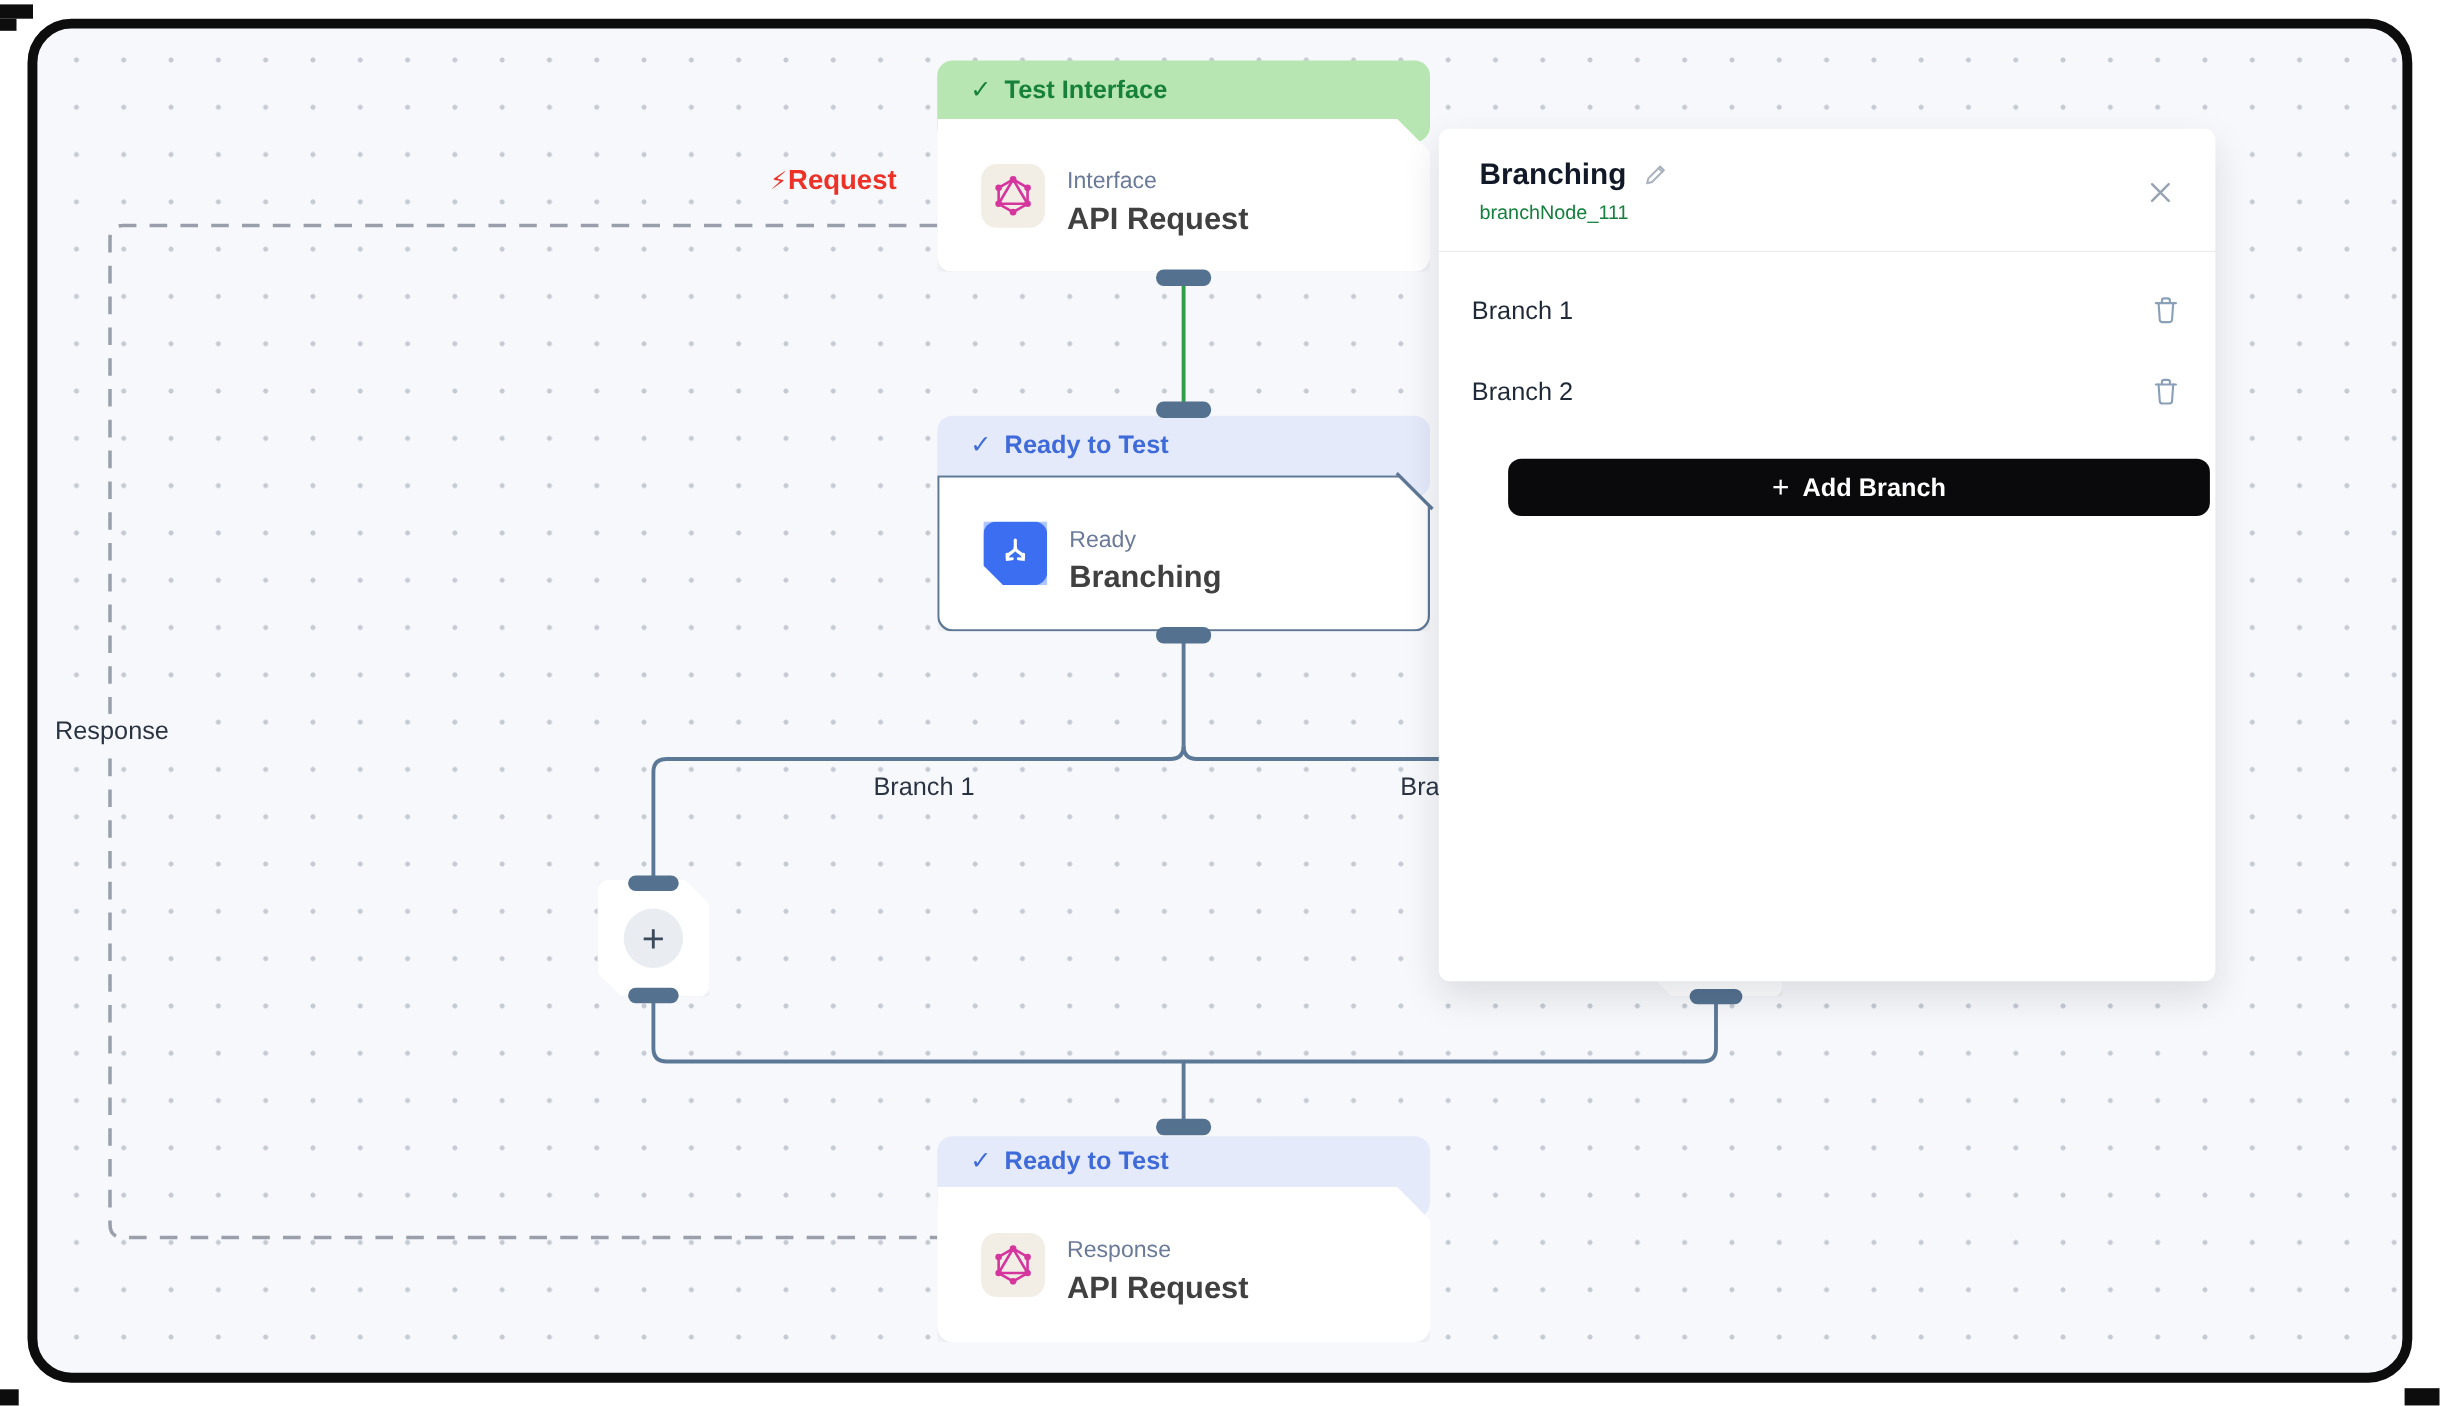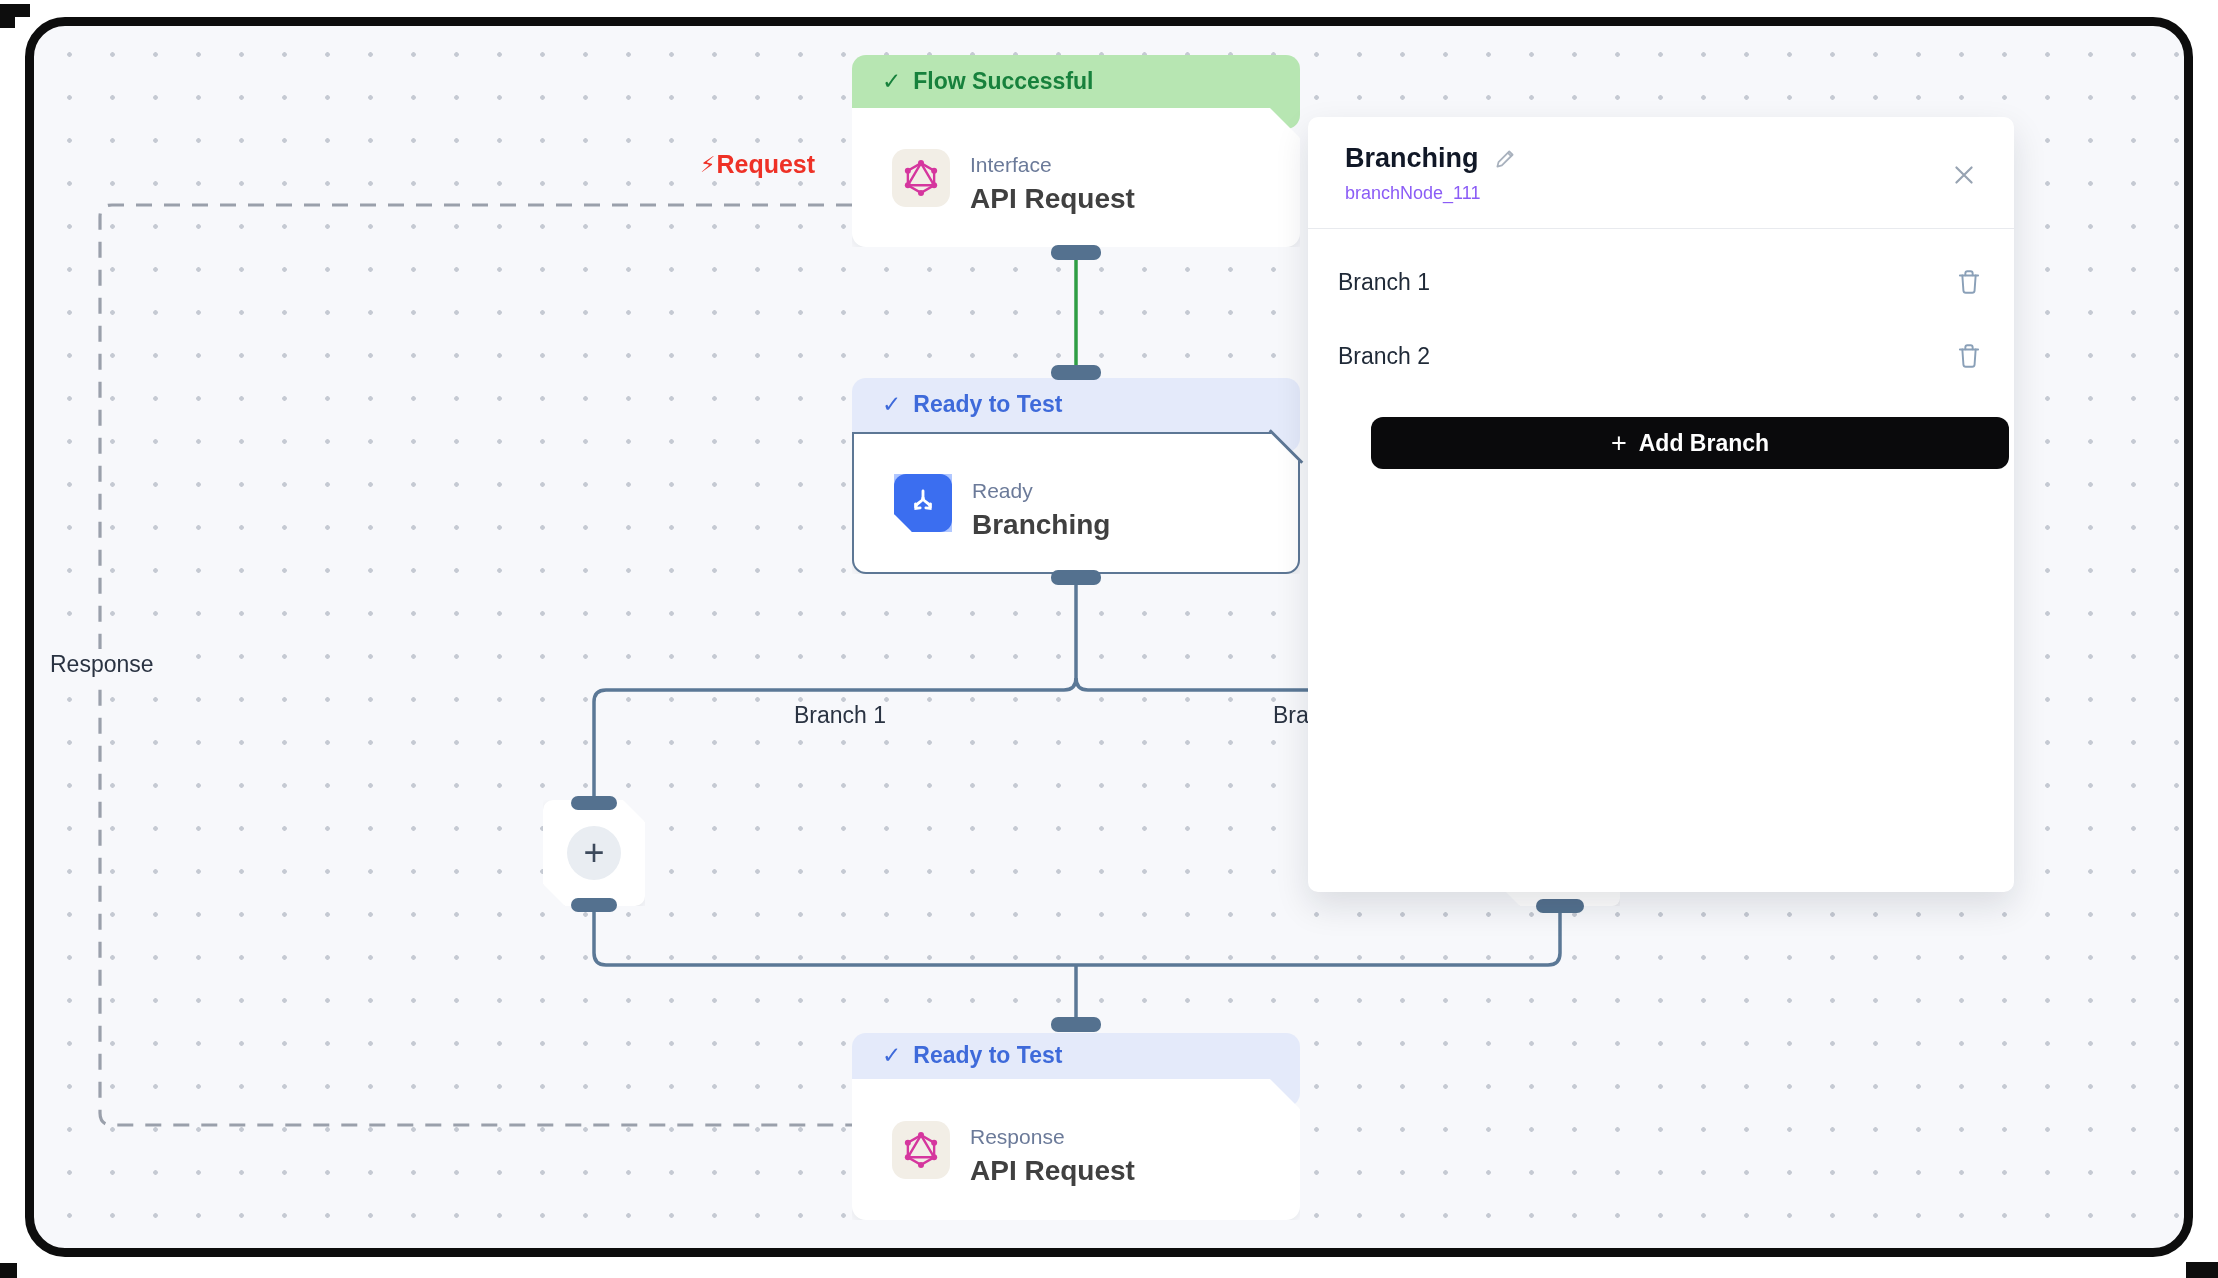--- a/index.html
+++ b/index.html
@@ -80,21 +80,21 @@
         clip-path:polygon(0 0,100% 0,100% 100%,20px 100%,0 calc(100% - 20px));}
 
   
   .panel{position:absolute;left:1308px;top:117px;width:706px;height:775px;z-index:5;
         background:#ffffff;border-radius:10px;box-shadow:0 14px 34px rgba(16,24,40,.12);
         box-sizing:border-box;}
   .panel-header{position:relative;height:111px;box-sizing:border-box;padding:26px 32px 0 37px;}
   .panel-title-row{display:flex;align-items:center;}
   .panel-title{font-size:27px;font-weight:700;color:#111827;}
   .edit-ic{margin-left:14px;display:inline-flex;}
-  .panel-sub{margin-top:9px;font-size:18px;color:#8b5cf6;}
+  .panel-sub{margin-top:9px;font-size:18px;color:#15803d;}
   .close-btn{position:absolute;right:34px;top:42px;width:32px;height:32px;
         display:flex;align-items:center;justify-content:center;cursor:pointer;
         font-size:34px;color:#97a3b2;font-weight:400;line-height:0;}
   .panel-divider{height:1px;background:#e8eaee;margin:0 0 0 0;}
   .branch-rows{padding:16px 30px 0 30px;}
   .branch-row{height:74px;display:flex;align-items:center;justify-content:space-between;}
   .branch-row .blabel{font-size:23px;color:#1f2937;}
   .trash-btn{width:30px;height:30px;display:flex;align-items:center;justify-content:center;cursor:pointer;}
   .add-branch{margin:24px 27px 0 33px;height:52px;background:#0a0a0c;border-radius:12px;
         color:#ffffff;font-size:23px;font-weight:700;display:flex;align-items:center;
@@ -130,21 +130,21 @@
     <span class="bolt">⚡</span>
     <span>Request</span>
   </div>
   <div class="edge-label lbl-response">Response</div>
   <div class="edge-label lbl-branch1">Branch 1</div>
   <div class="edge-label lbl-branch2">Branch 2</div>
 
   <div class="node" id="node-api-request">
     <div class="banner success">
       <span class="chk">✓</span>
-      <span>Flow Successful</span>
+      <span>Test Interface</span>
     </div>
     <div class="body">
       <div class="iconbox">
         <svg width="38" height="38" viewBox="0 0 24 24" fill="none" stroke="#d5369e" stroke-width="1.5">
           <path d="M12 2.6 L20.3 7.4 V16.6 L12 21.4 L3.7 16.6 V7.4 Z"></path>
           <path d="M3.7 16.6 L20.3 16.6 L12 2.6 Z"></path>
           <circle cx="12" cy="2.6" r="1.9" fill="#d5369e" stroke="none"></circle>
           <circle cx="20.3" cy="7.4" r="1.9" fill="#d5369e" stroke="none"></circle>
           <circle cx="20.3" cy="16.6" r="1.9" fill="#d5369e" stroke="none"></circle>
           <circle cx="12" cy="21.4" r="1.9" fill="#d5369e" stroke="none"></circle>

